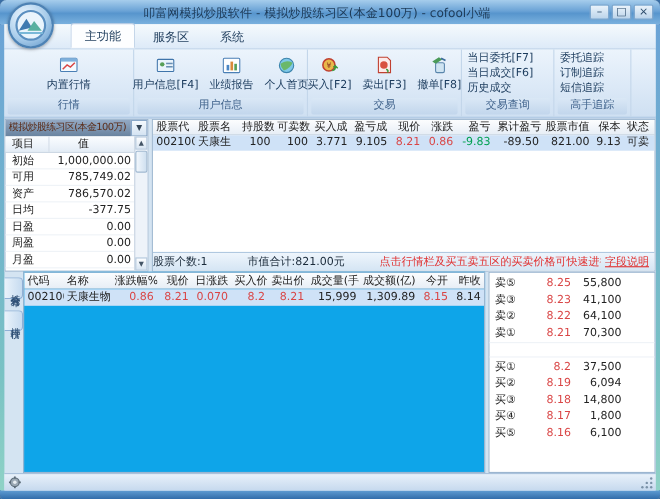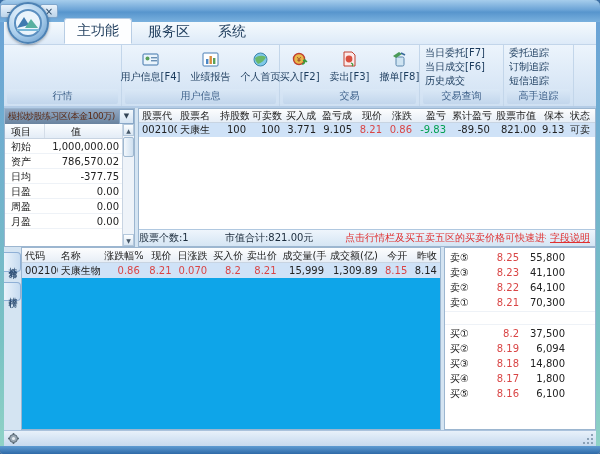--- a/index.html
+++ b/index.html
@@ -20,21 +20,21 @@
   .frame-left { left:0; } .frame-right { right:0; }
   .frame-bottom { position:absolute; left:0; right:0; bottom:0; height:8px;
     background:linear-gradient(#5e9bd2,#2f6aa8); border-radius:0 0 4px 4px; }
   
   .orb { position:absolute; left:7px; top:2px; width:42px; height:42px; z-index:20; border-radius:50%;
     background:radial-gradient(circle at 35% 30%, #eef7ff, #a9cdeb 55%, #5b92c6);
     border:2px solid #4d82b4; box-shadow:0 1px 3px rgba(0,0,0,.35); display:flex; align-items:center; justify-content:center; }
   .tabrow { position:absolute; left:4px; right:4px; top:22px; height:23px;
     background:linear-gradient(#f5fafd,#ddeaf8); border-bottom:1px solid #c2d5ea;
     display:flex; align-items:flex-end; padding-left:60px; gap:4px; }
-  .rtab { font-size:14px; color:#1e3c5c; padding:3px 12px 3px; border-radius:3px 3px 0 0; }
+  .rtab { font-size:11px; color:#1e3c5c; padding:3px 12px 3px; border-radius:3px 3px 0 0; }
   .rtab.active { background:#fdfeff; border:1px solid #b8cde4; border-bottom:1px solid #fdfeff; }
   
   .ribbon { position:absolute; left:4px; right:4px; top:45px; height:63px; display:flex;
     background:linear-gradient(#ecf4fc,#dcE9f7 55%,#cfe0f2); background:linear-gradient(#ecf4fc,#dce9f7 55%,#cfe0f2);
     border-bottom:2px solid #b4cce6; }
   .rgroup { display:flex; flex-direction:column; border-right:1px solid #c3d6ea; }
   .rbtns { flex:1; display:flex; align-items:center; justify-content:center; gap:4px; padding:2px 4px; }
   .rbtn { display:flex; flex-direction:column; align-items:center; gap:2px; font-size:10px; color:#1a3a5c;
           padding:2px 3px; border-radius:3px; white-space:nowrap; }
   .rlabel { height:15px; line-height:14px; text-align:center; font-size:10px; color:#3e618a;
@@ -98,20 +98,21 @@
   .bstrip { position:absolute; left:4px; right:4px; top:430px; height:16px;
     background:linear-gradient(#e8f1fa,#c6d9ee); border-top:1px solid #aac2dc; display:flex; align-items:center; }
   .grip { margin-left:auto; margin-right:2px; width:12px; height:12px; }
 </style>
 </head>
 <body>
 
 <div class="window">
 
   <div class="titlebar">
+    <span class="title">叩富网模拟炒股软件 - 模拟炒股练习区(本金100万) - cofool小端</span>
     <div class="winbtns">
       <span class="winbtn">–</span>
       <span class="winbtn">□</span>
       <span class="winbtn">×</span>
     </div>
   </div>
   <div class="frame-left"></div>
   <div class="frame-right"></div>
   <div class="frame-bottom"></div>
 
@@ -126,20 +127,28 @@
 
   <div class="tabrow">
     <div class="rtab active">主功能</div>
     <div class="rtab">服务区</div>
     <div class="rtab">系统</div>
   </div>
 
   <div class="ribbon">
     <div class="rgroup" style="width:118px">
       <div class="rbtns">
+        <div class="rbtn">
+          <svg class="icon16" viewBox="0 0 17 17">
+            <rect x="1" y="2" width="15" height="12" rx="1" fill="#f4faff" stroke="#4a7fb5"></rect>
+            <rect x="1" y="2" width="15" height="3" fill="#7fb0dc"></rect>
+            <polyline points="3,12 7,8 10,10 14,6" fill="none" stroke="#d94545" stroke-width="1.3"></polyline>
+          </svg>
+          <span>内置行情</span>
+        </div>
       </div>
       <div class="rlabel">行情</div>
     </div>
 
     <div class="rgroup" style="width:158px">
       <div class="rbtns">
         <div class="rbtn">
           <svg class="icon16" viewBox="0 0 17 17">
             <rect x="1" y="3" width="15" height="11" rx="1" fill="#eaf4fc" stroke="#3f74aa"></rect>
             <circle cx="5.5" cy="7.5" r="2" fill="#58a058"></circle>
@@ -226,20 +235,24 @@
       </div>
       <div class="atable">
         <div class="acol">
           <div class="ahead">
             <span class="an">项目</span>
             <span class="av" style="text-align:left;padding-left:26px">值</span>
           </div>
           <div class="arow">
             <span class="an">初始</span>
             <span class="av">1,000,000.00</span>
+          </div>
+          <div class="arow">
+            <span class="an">可用</span>
+            <span class="av">785,749.02</span>
           </div>
           <div class="arow">
             <span class="an">资产</span>
             <span class="av">786,570.02</span>
           </div>
           <div class="arow">
             <span class="an">日均</span>
             <span class="av">-377.75</span>
           </div>
           <div class="arow">

